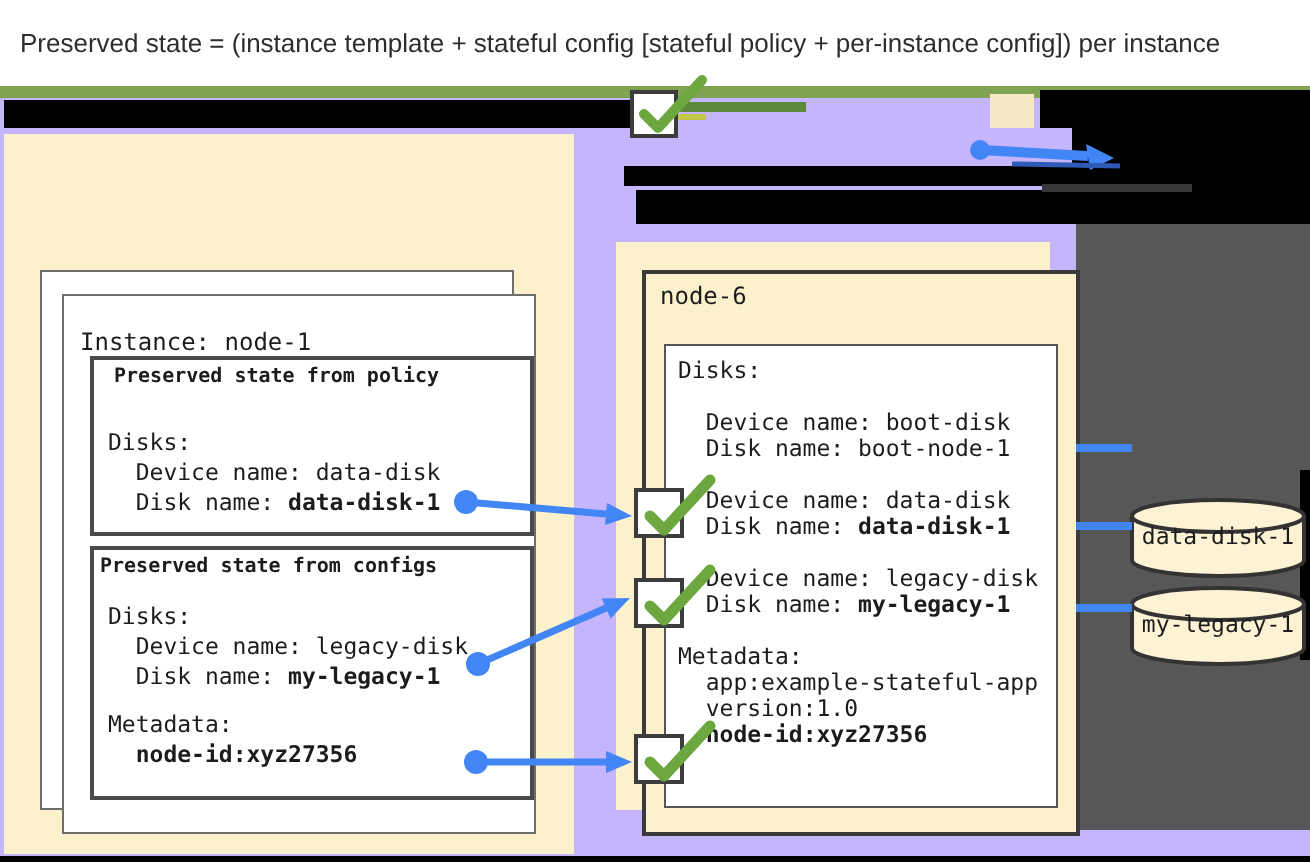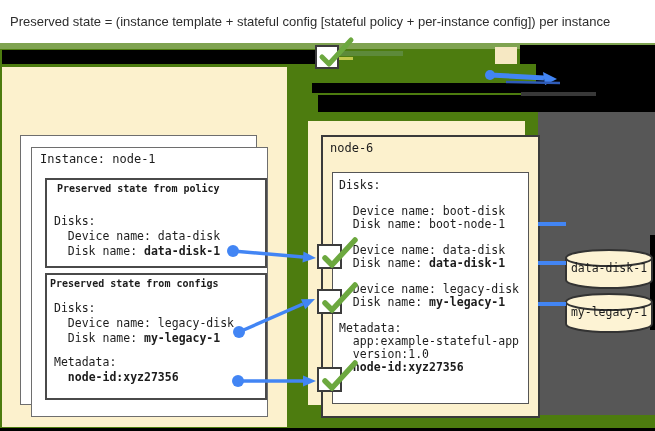--- a/index.html
+++ b/index.html
@@ -1,18 +1,18 @@
 <!DOCTYPE html>
 <html><head>
 <meta charset="utf-8">
 <style>
   html,body{margin:0;padding:0;background:#222;}
   #stage{
     position:relative; width:655px; height:431px; overflow:hidden;
-    background:#4d7c0f; font-family:"Liberation Sans", sans-serif;
+    background:#c4b5fd; font-family:"Liberation Sans", sans-serif;
   }
   .abs{position:absolute;}
   
   #banner{left:0;top:0;width:655px;height:43px;background:#ffffff;z-index:2;}
   #banner .txt{position:absolute;left:10px;top:14px;font-size:13px;color:#2d2d2d;white-space:nowrap;}
   #greenline{left:0;top:43px;width:655px;height:6px;background:#7fa351;z-index:2;}
   
   .blk{background:#000000;z-index:3;}
   .gline{background:#383838;z-index:4;}
   #right-gray{left:538px;top:112px;width:117px;height:303px;background:#575757;z-index:1;}
@@ -86,21 +86,21 @@
   <div id="left-panel" class="abs cream">
     <div class="abs sans-block" style="left:25px;top:81px;">
       <div class="bld">Managed instances</div>
       <div>(intended configuration, status)</div>
       <div class="bld">autogenerated</div>
     </div>
   </div>
 
   <div id="card-behind" class="abs card"></div>
   <div id="card-front" class="abs card"></div>
-  <div class="abs mono lbl12" style="left:40px;top:152px;">Instance: node-1</div>
+  <div class="abs mono lbl12" style="left:40px;top:164px;">Instance: node-1</div>
 
   <div class="abs statebox" style="left:45px;top:178px;width:218px;height:86px;"></div>
   <div class="abs mono boxtitle" style="left:57px;top:183px;">Preserved state from policy</div>
   <div class="abs mono lines lh15" style="left:54px;top:214px;"><div class="tline"><span>Disks:</span></div><div class="tline"><span>  Device name: data-disk</span></div><div class="tline"><span>  Disk name: </span><span class="b">data-disk-1</span></div></div>
 
   <div class="abs statebox" style="left:45px;top:273px;width:218px;height:123px;"></div>
   <div class="abs mono boxtitle" style="left:50px;top:278px;">Preserved state from configs</div>
   <div class="abs mono lines lh15" style="left:54px;top:301px;"><div class="tline"><span>Disks:</span></div><div class="tline"><span>  Device name: legacy-disk</span></div><div class="tline"><span>  Disk name: </span><span class="b">my-legacy-1</span></div><div class="tline blank"></div><div class="tline"><span>Metadata:</span></div><div class="tline"><span>  </span><span class="b">node-id:xyz27356</span></div></div>
 
   <div id="right-outer" class="abs cream"></div>

